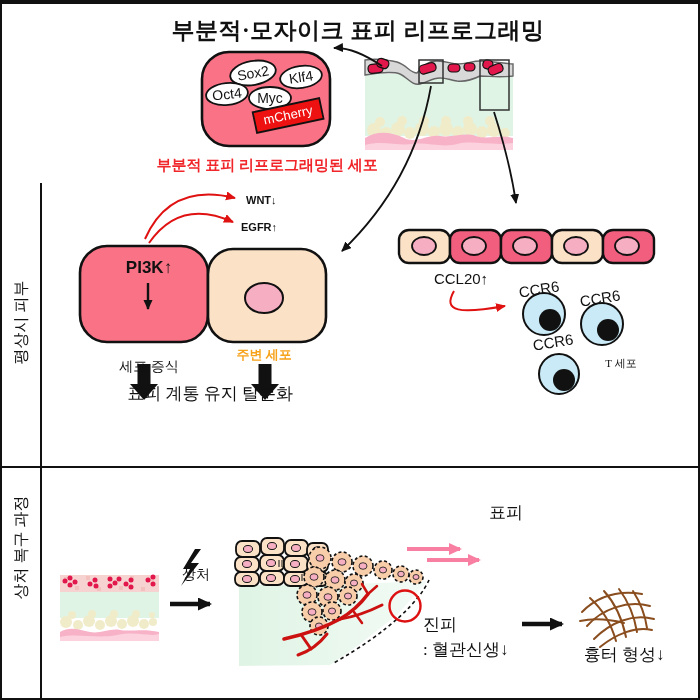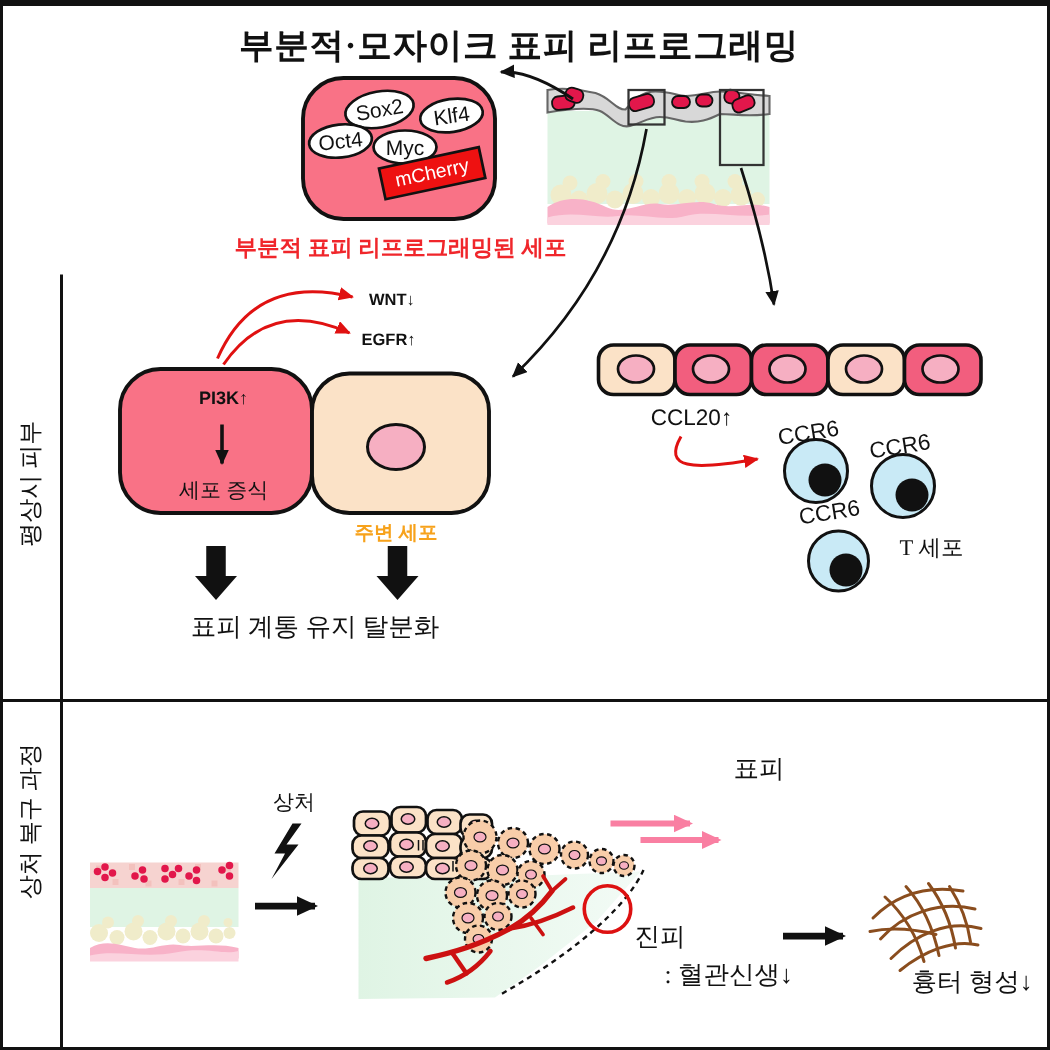--- a/index.html
+++ b/index.html
@@ -12,21 +12,21 @@
   .ctr { transform:translateX(-50%); text-align:center; }
   .kr  { font-family:"Liberation Serif", serif; }
   .lat { font-family:"Liberation Sans", sans-serif; }
   #title { font-size:23px; font-weight:bold; letter-spacing:0.5px; }
   .cap-red    { color:var(--label-red); font-weight:bold; font-size:15px; }
   .cap-red-sm { color:var(--label-red); font-weight:bold; font-size:13px; }
   .cap-orange { color:var(--label-orange); font-weight:bold; font-size:13px; }
   .gene { font-size:14px; color:#111; }
   .sig  { font-size:11px; font-weight:bold; }
   .body17 { font-size:17px; }
-  .body14 { font-size:14px; }
+  .body14 { font-size:14px;margin-top:40px; }
   .v-label { width:140px; text-align:center; font-size:16px; transform:rotate(-90deg); }
   .rot-c { transform:translate(-50%,-50%); }
   .divider { position:absolute; background:#111; }
   
   .f-pink   { fill:var(--pink-cell); }
   .f-pinkd  { fill:var(--pink-deep); }
   .f-peach  { fill:var(--peach); }
   .f-nuc    { fill:var(--nucleus); }
   .f-blue   { fill:var(--t-blue); }
   .f-green  { fill:var(--dermis-green); }
@@ -318,42 +318,42 @@
       <path d="M617 587 C626 599 632 612 635 630"></path>
       <path d="M631 589 C638 600 643 612 645 626"></path>
       <path d="M578 619 C592 616 606 617 622 621"></path>
     </g>
   </svg>
 
   <div class="divider" style="left:0; top:180; width:700px; height:2px;"></div>
   <div class="divider" style="left:0; top:464px; width:700px; height:2px;"></div>
   <div class="divider" style="left:38px; top:181px; width:2px; height:519px;"></div>
 
-  <div id="title" class="abs ctr kr" style="left:344px; top:13px;text-align:center;">부분적·모자이크 표피 리프로그래밍</div>
+  <div id="title" class="abs ctr kr" style="left:356px; top:13px;text-align:center;">부분적·모자이크 표피 리프로그래밍</div>
 
   <div class="abs lat gene rot-c" style="left:251px; top:71px; transform:translate(-50%,-50%) rotate(-10deg);">Sox2</div>
   <div class="abs lat gene rot-c" style="left:299px; top:75px; transform:translate(-50%,-50%) rotate(-8deg);">Klf4</div>
   <div class="abs lat gene rot-c" style="left:225px; top:92px; transform:translate(-50%,-50%) rotate(-6deg);">Oct4</div>
   <div class="abs lat gene rot-c" style="left:268px; top:96px; transform:translate(-50%,-50%);">Myc</div>
   <div class="abs lat rot-c" style="left:286px; top:113px; transform:translate(-50%,-50%) rotate(-12deg); color:#fff; font-size:13px;">mCherry</div>
   <div class="abs ctr kr cap-red" style="left:265px; top:154px;">부분적 표피 리프로그래밍된 세포</div>
 
   <div class="abs v-label kr" style="left:-51px; top:310px;">평상시 피부</div>
   <div class="abs lat sig" style="left:244px; top:192px;">WNT↓</div>
   <div class="abs lat sig" style="left:239px; top:219px;">EGFR↑</div>
-  <div class="abs ctr lat" style="left:147px; top:256px; font-size:12px; font-weight:bold;">PI3K↑</div>
+  <div class="abs ctr lat" style="left:147px; top:256px; font-size:17px; font-weight:bold;">PI3K↑</div>
   <div class="abs ctr kr body14" style="left:147px; top:316px;">세포 증식</div>
   <div class="abs ctr kr cap-orange" style="left:262px; top:344px;">주변 세포</div>
-  <div class="abs ctr kr body17" style="left:208px; top:404px;">표피 계통 유지 탈분화</div>
+  <div class="abs ctr kr body17" style="left:208px; top:380px;">표피 계통 유지 탈분화</div>
 
   <div class="abs ctr lat" style="left:459px; top:268px; font-size:15px;text-align:center;">CCL20↑</div>
   <div class="abs lat rot-c" style="left:537px; top:287px; transform:translate(-50%,-50%) rotate(-9deg); font-size:15px;">CCR6</div>
   <div class="abs lat rot-c" style="left:598px; top:296px; transform:translate(-50%,-50%) rotate(-9deg); font-size:15px;">CCR6</div>
   <div class="abs lat rot-c" style="left:551px; top:340px; transform:translate(-50%,-50%) rotate(-9deg); font-size:15px;">CCR6</div>
-  <div class="abs ctr kr" style="left:619px; top:354px; font-size:15px;">T 세포</div>
+  <div class="abs ctr kr" style="left:619px; top:354px; font-size:11px;">T 세포</div>
 
   <div class="abs v-label kr" style="left:-51px; top:535px;">상처 복구 과정</div>
   <div class="abs ctr kr body14" style="left:194px; top:524px;">상처</div>
   <div class="abs kr body17" style="left:487px; top:499px;">표피</div>
   <div class="abs kr body17" style="left:421px; top:611px;">진피</div>
-  <div class="abs kr body17" style="left:421px; top:636px;margin-left:20px;">: 혈관신생↓</div>
-  <div class="abs ctr kr body17" style="left:622px; top:641px;margin-left:24px;">흉터 형성↓</div>
+  <div class="abs kr body17" style="left:421px; top:636px;">: 혈관신생↓</div>
+  <div class="abs ctr kr body17" style="left:622px; top:641px;">흉터 형성↓</div>
 </div>
 
 </body></html>

